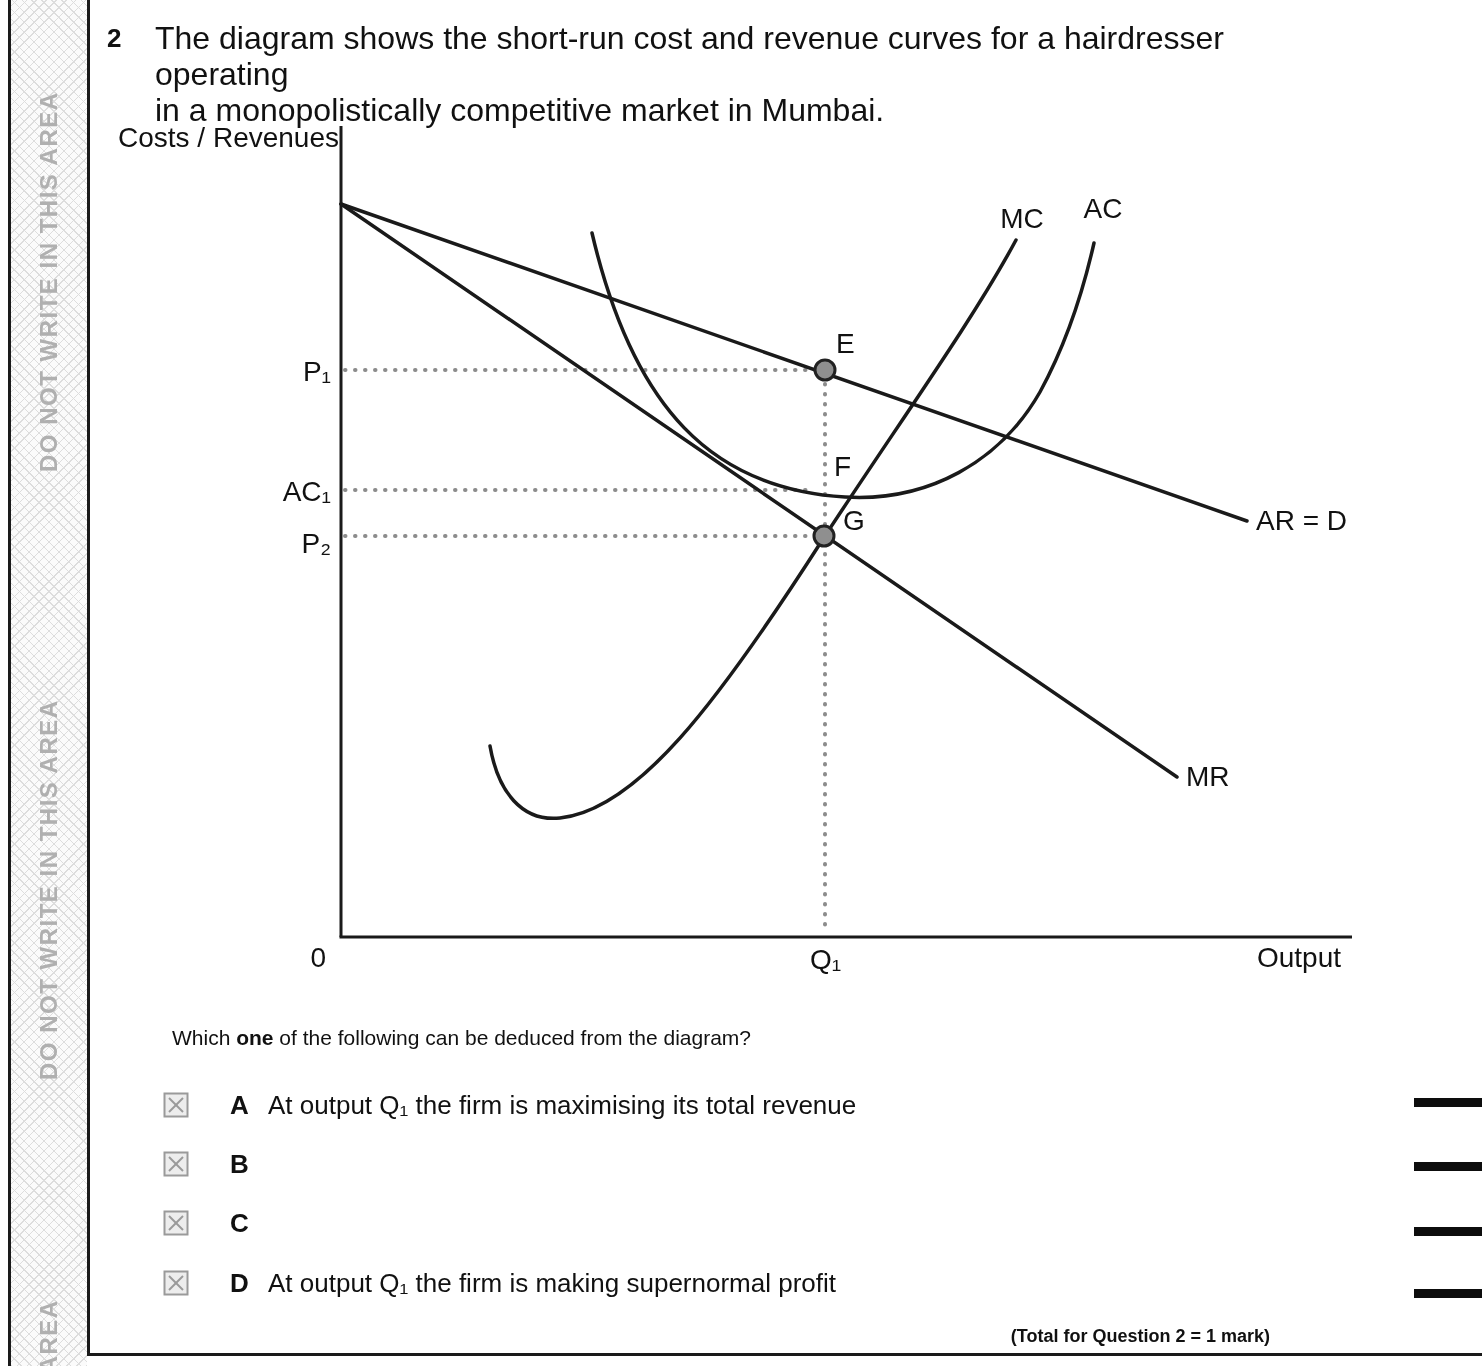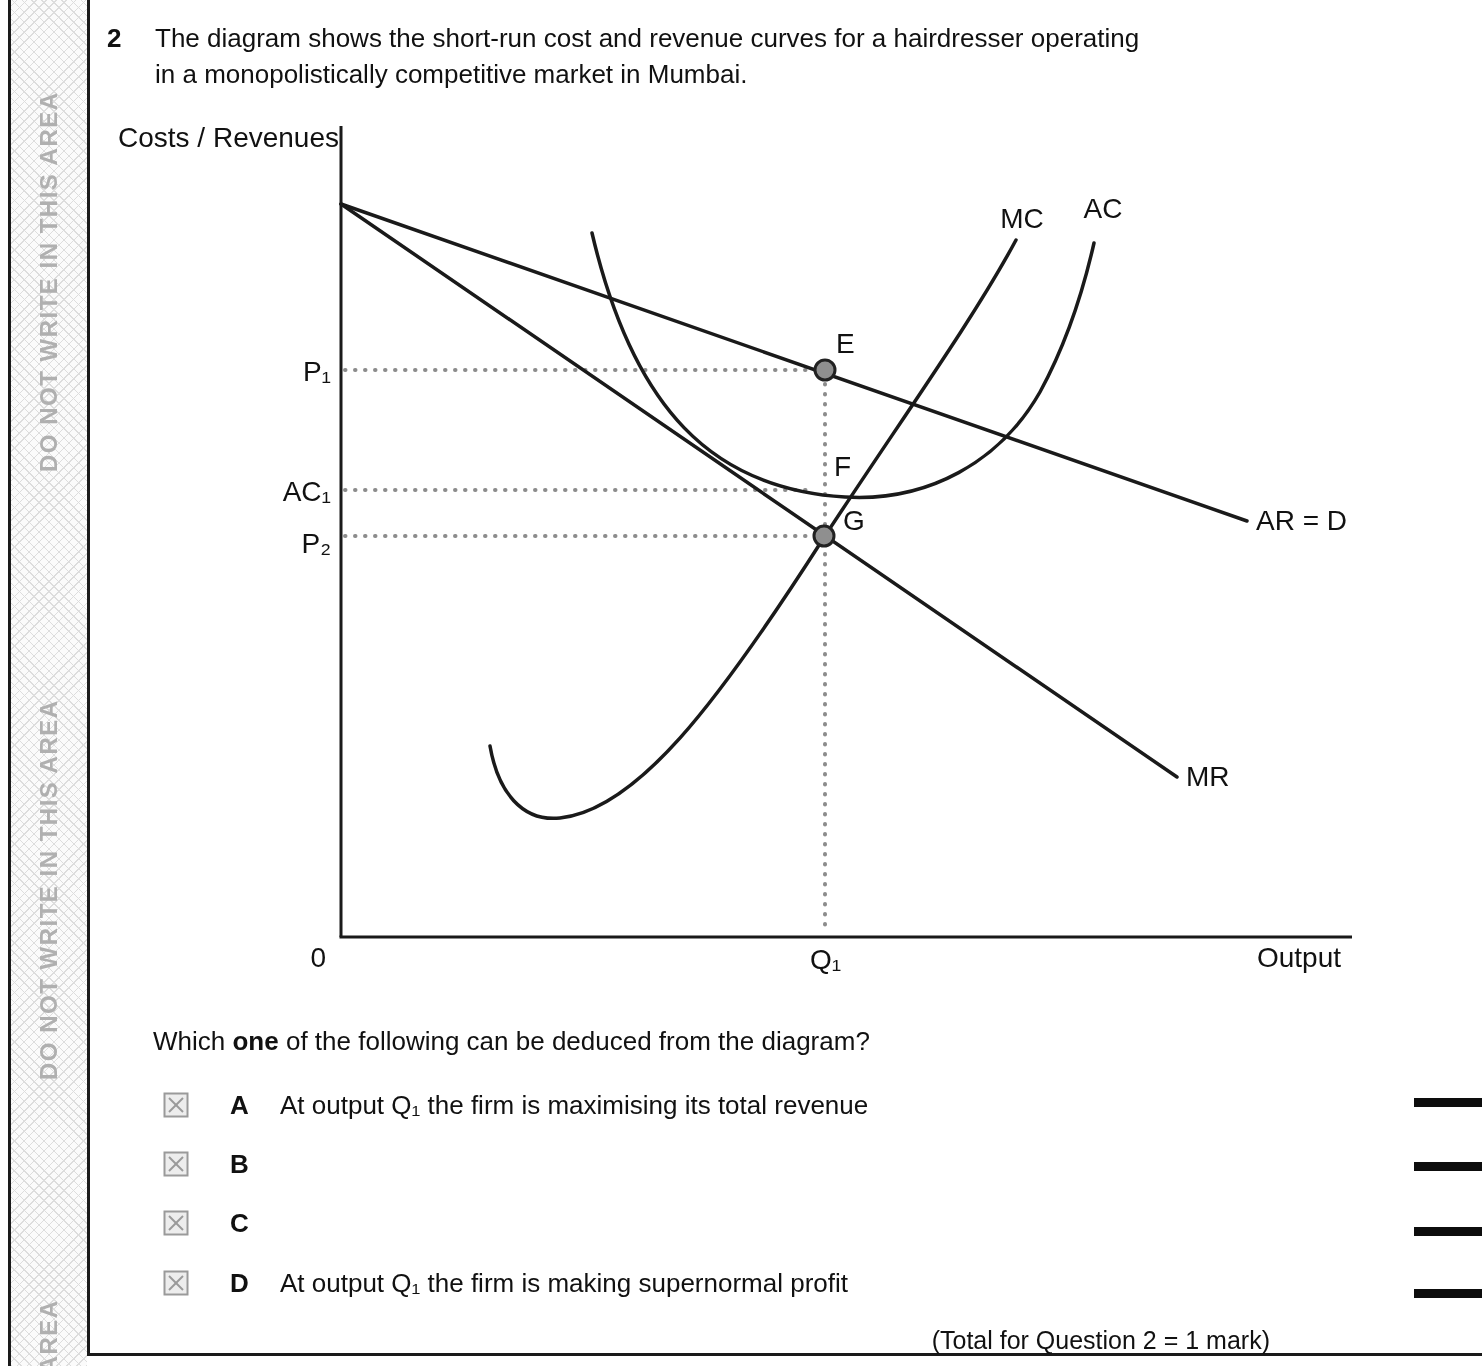--- a/index.html
+++ b/index.html
@@ -14,38 +14,38 @@
       repeating-linear-gradient(-45deg,#dddddd 0 1px,transparent 1px 7px),
       #fbfbfb; }
   .margin-label { position:absolute; left:-152px; width:380px; height:30px; line-height:30px;
     text-align:center; transform:rotate(-90deg); transform-origin:center;
     font-size:24px; font-weight:bold; color:#b0b0b0; letter-spacing:1.5px; white-space:nowrap; }
   .rule-v { position:absolute; left:87px; top:0; width:3px; height:1356px; background:#1a1a1a; }
   .rule-bottom { position:absolute; left:87px; top:1353px; width:1395px; height:3px; background:#1a1a1a; }
 
   
   .q-number { position:absolute; left:107px; top:20px; font-size:26px; font-weight:bold; line-height:36px; }
-  .q-text { position:absolute; left:155px; top:20px; width:1140px; font-size:26px; line-height:36px; }
+  .q-text { position:absolute; left:155px; top:20px; width:1140px; font-size:32px; line-height:36px; }
 
   
   .diagram { position:absolute; left:95px; top:100px; width:1300px; height:890px; }
   .axis { stroke:#1a1a1a; stroke-width:3; fill:none; }
   .curve { stroke:#1a1a1a; stroke-width:3.5; fill:none; stroke-linecap:round; stroke-linejoin:round; }
   .dot { stroke:#8c8c8c; stroke-width:4; stroke-linecap:round; stroke-dasharray:0.5 9.5; fill:none; }
   .pt { fill:#8f8f8f; stroke:#222; stroke-width:3; }
   .dlabel { font-family:"Liberation Sans","DejaVu Sans",sans-serif; font-size:28px; fill:#111; }
 
   
-  .prompt { position:absolute; left:153px; top:1026px; font-size:26px; }
+  .prompt { position:absolute; left:172px; top:1026px; font-size:21px; }
   .opt-row { position:absolute; left:163px; height:36px; display:flex; align-items:center; }
   .opt-box { width:26px; height:26px; flex:0 0 26px; cursor:pointer; }
   .opt-letter { margin-left:41px; width:28px; font-weight:bold; font-size:26px; }
-  .opt-text { margin-left:22px; font-size:26px; white-space:nowrap; }
+  .opt-text { margin-left:10px; font-size:26px; white-space:nowrap; }
 
-  .footer { position:absolute; right:212px; top:1326px; font-size:25px; font-weight:normal; }
+  .footer { position:absolute; right:212px; top:1326px; font-size:18px; font-weight:bold; }
 
   .side-bar { position:absolute; left:1414px; width:68px; height:9px; background:#0d0d0d; }
 </style>
 </head>
 <body>
 
 <div class="page">
 
   <div class="edge-left"></div>
 

